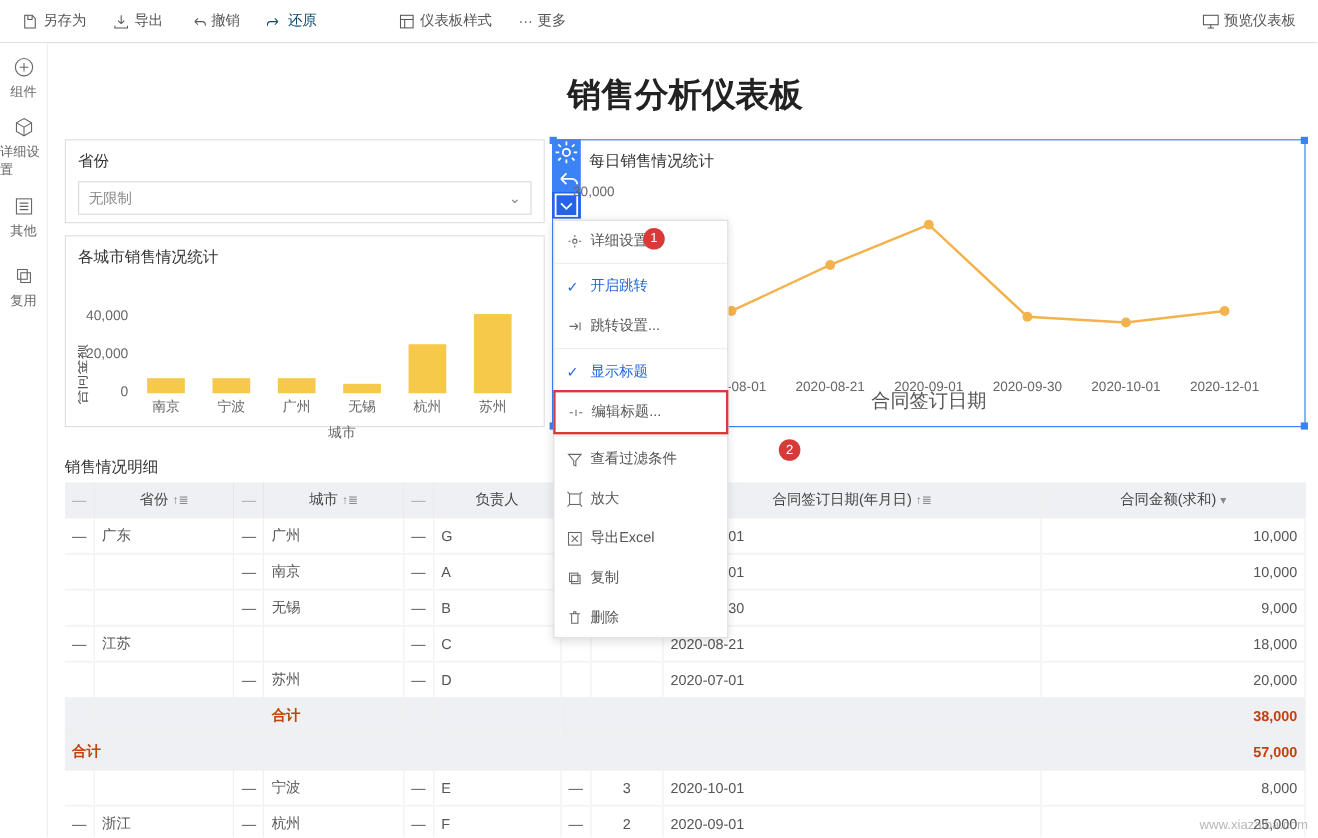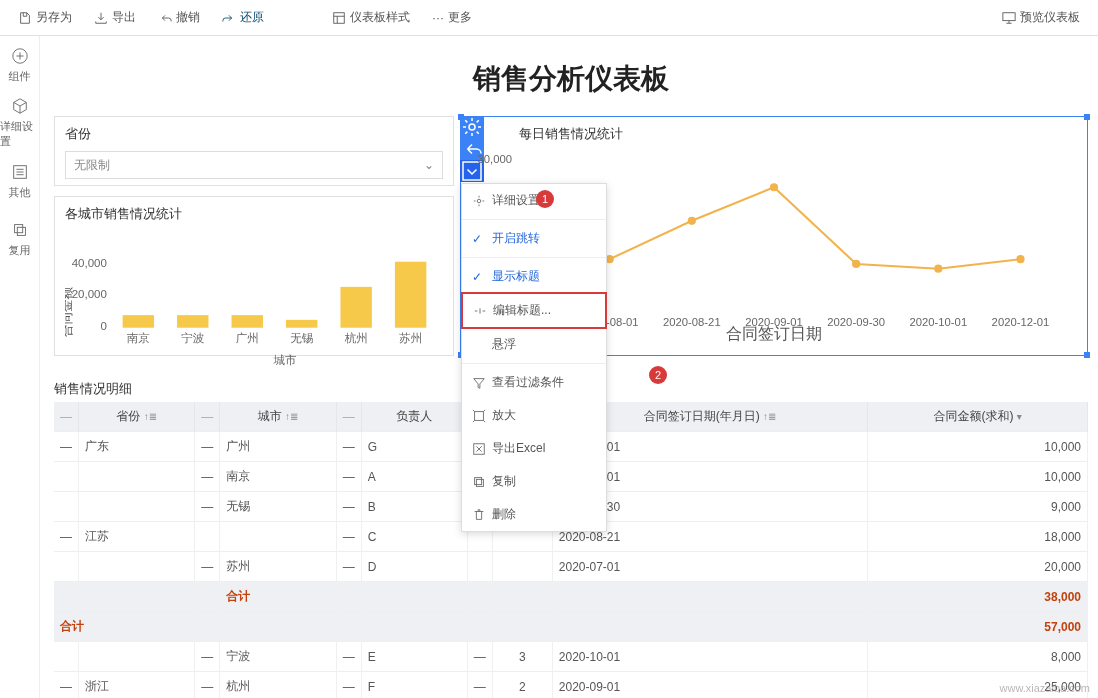--- a/index.html
+++ b/index.html
@@ -15,21 +15,21 @@
 .sb-item svg{width:18px;height:18px;}
 .sb-label{font-size:11px;}
 .content{flex:1;padding:14px 10px 0 14px;overflow:hidden;position:relative;}
 .dash-title{text-align:center;font-size:28px;font-weight:600;margin:10px 0 18px;color:#222;}
 .row1{display:flex;gap:6px;margin-bottom:14px;}
 .panel{border:1px solid #e0e0e0;background:#fff;position:relative;}
 .panel.selected{border:1px solid #3b82f6;}
 .panel-title{font-size:13px;color:#333;padding:8px 10px;}
 .panel.province{width:400px;height:70px;}
 .select-box{margin:0 10px;height:28px;border:1px solid #ddd;display:flex;align-items:center;padding:0 8px;color:#888;justify-content:space-between;}
-.panel.line{flex:1;height:240px;position:relative;padding-left:28px;}
+.panel.line{flex:1;height:240px;position:relative;}
 .panel.bar{width:400px;height:160px;margin-bottom:10px;}
 .chart-area{position:absolute;left:10px;right:10px;bottom:10px;top:36px;}
 .line-chart-area{position:absolute;left:10px;right:10px;top:36px;bottom:28px;}
 .xlabel-row{position:absolute;bottom:10px;left:0;right:0;text-align:center;font-size:16px;color:#555;}
 
 .bar-svg{width:100%;height:100%;}
 .bar-rect{fill:#f7c94a;}
 .axis-text{font-size:11px;fill:#666;}
 .ytitle{font-size:12px;fill:#555;}
 
@@ -236,34 +236,36 @@
                 <circle cx="8" cy="8" r="2" fill="none" stroke="#666"></circle>
                 <path d="M8 2v2M8 12v2M2 8h2M12 8h2" stroke="#666"></path>
               </svg>
               <span>详细设置...</span>
             </div>
           <div class="ctx-sep"></div>
           <div class="ctx-item check">
               <span class="mi">✓</span>
               <span>开启跳转</span>
             </div>
+          <div class="ctx-item">
+              <svg class="mi" viewBox="0 0 16 16">
+                <path d="M3 8h8m0 0l-3-3m3 3l-3 3M13 4v8" fill="none" stroke="#666"></path>
+              </svg>
+              <span>跳转设置...</span>
+            </div>
           <div class="ctx-sep"></div>
           <div class="ctx-item check">
               <span class="mi">✓</span>
               <span>显示标题</span>
             </div>
           <div class="ctx-item highlight">
               <svg class="mi" viewBox="0 0 16 16">
                 <path d="M2 8h3M11 8h3M8 5v6" stroke="#666"></path>
               </svg>
               <span>编辑标题...</span>
-            </div>
-          <div class="ctx-item">
-              <span class="mi"></span>
-              <span>悬浮</span>
             </div>
           <div class="ctx-sep"></div>
           <div class="ctx-item">
               <svg class="mi" viewBox="0 0 16 16">
                 <path d="M2 3h12l-5 6v5l-2-1v-4z" fill="none" stroke="#666"></path>
               </svg>
               <span>查看过滤条件</span>
             </div>
           <div class="ctx-item">
               <svg class="mi" viewBox="0 0 16 16">

